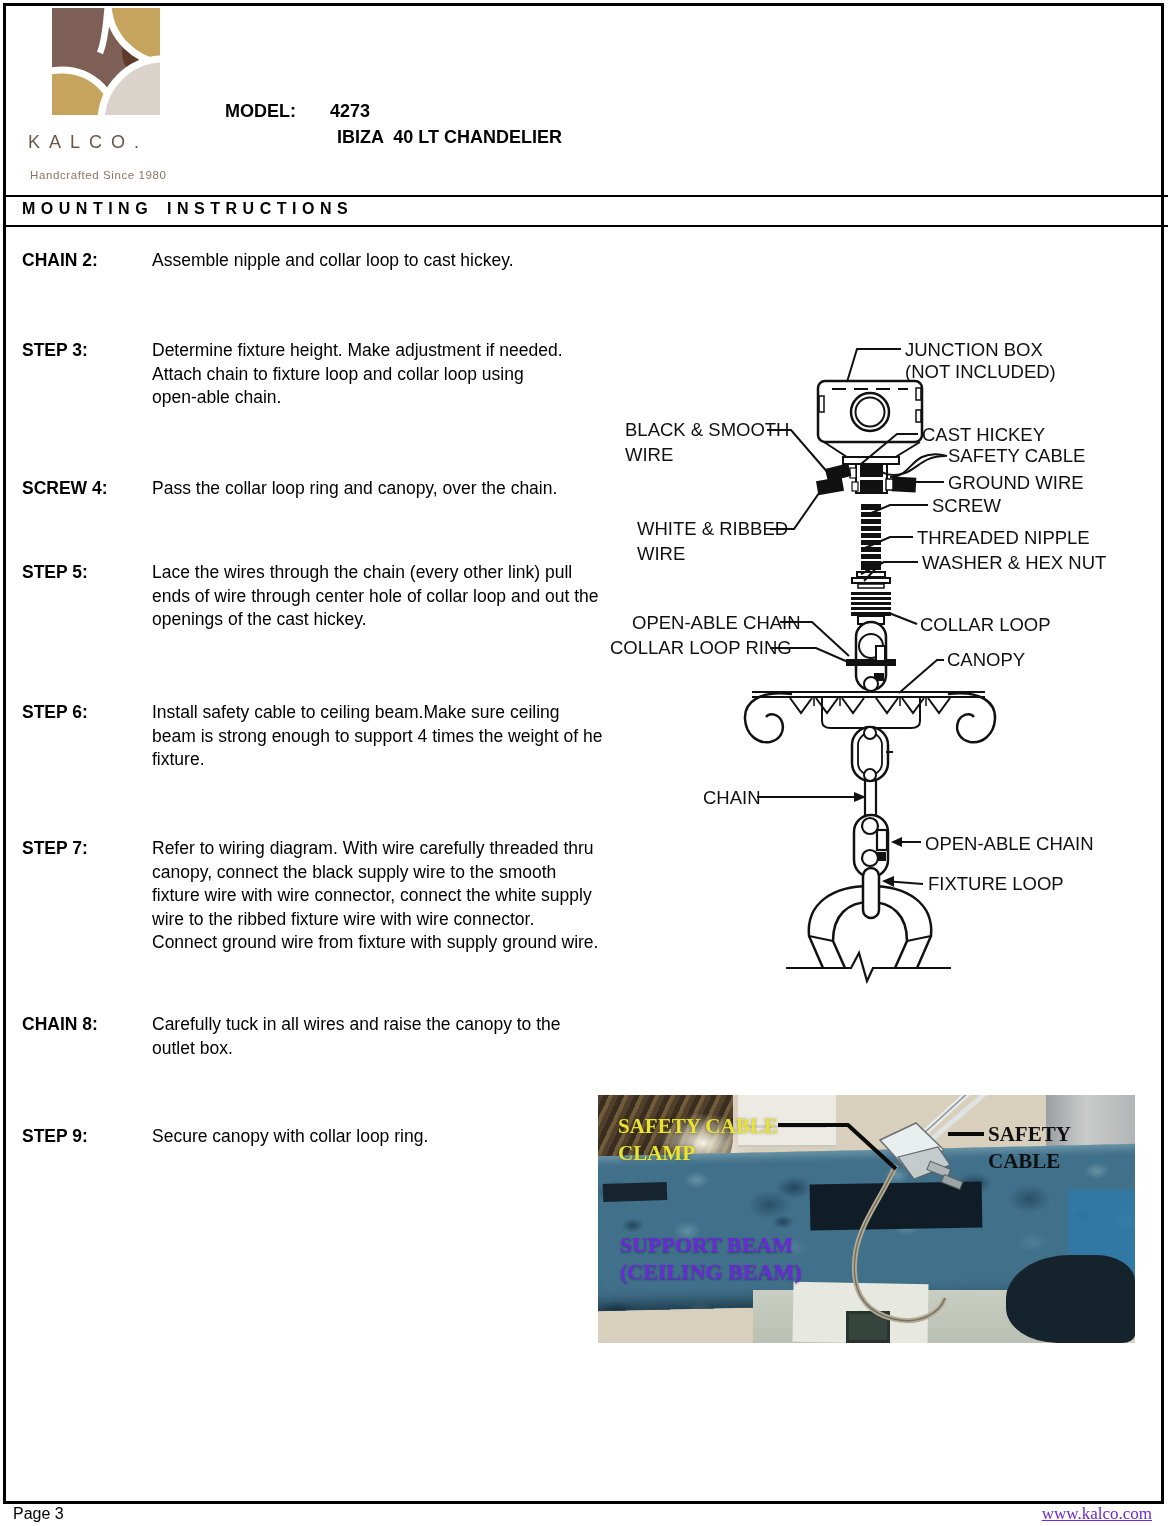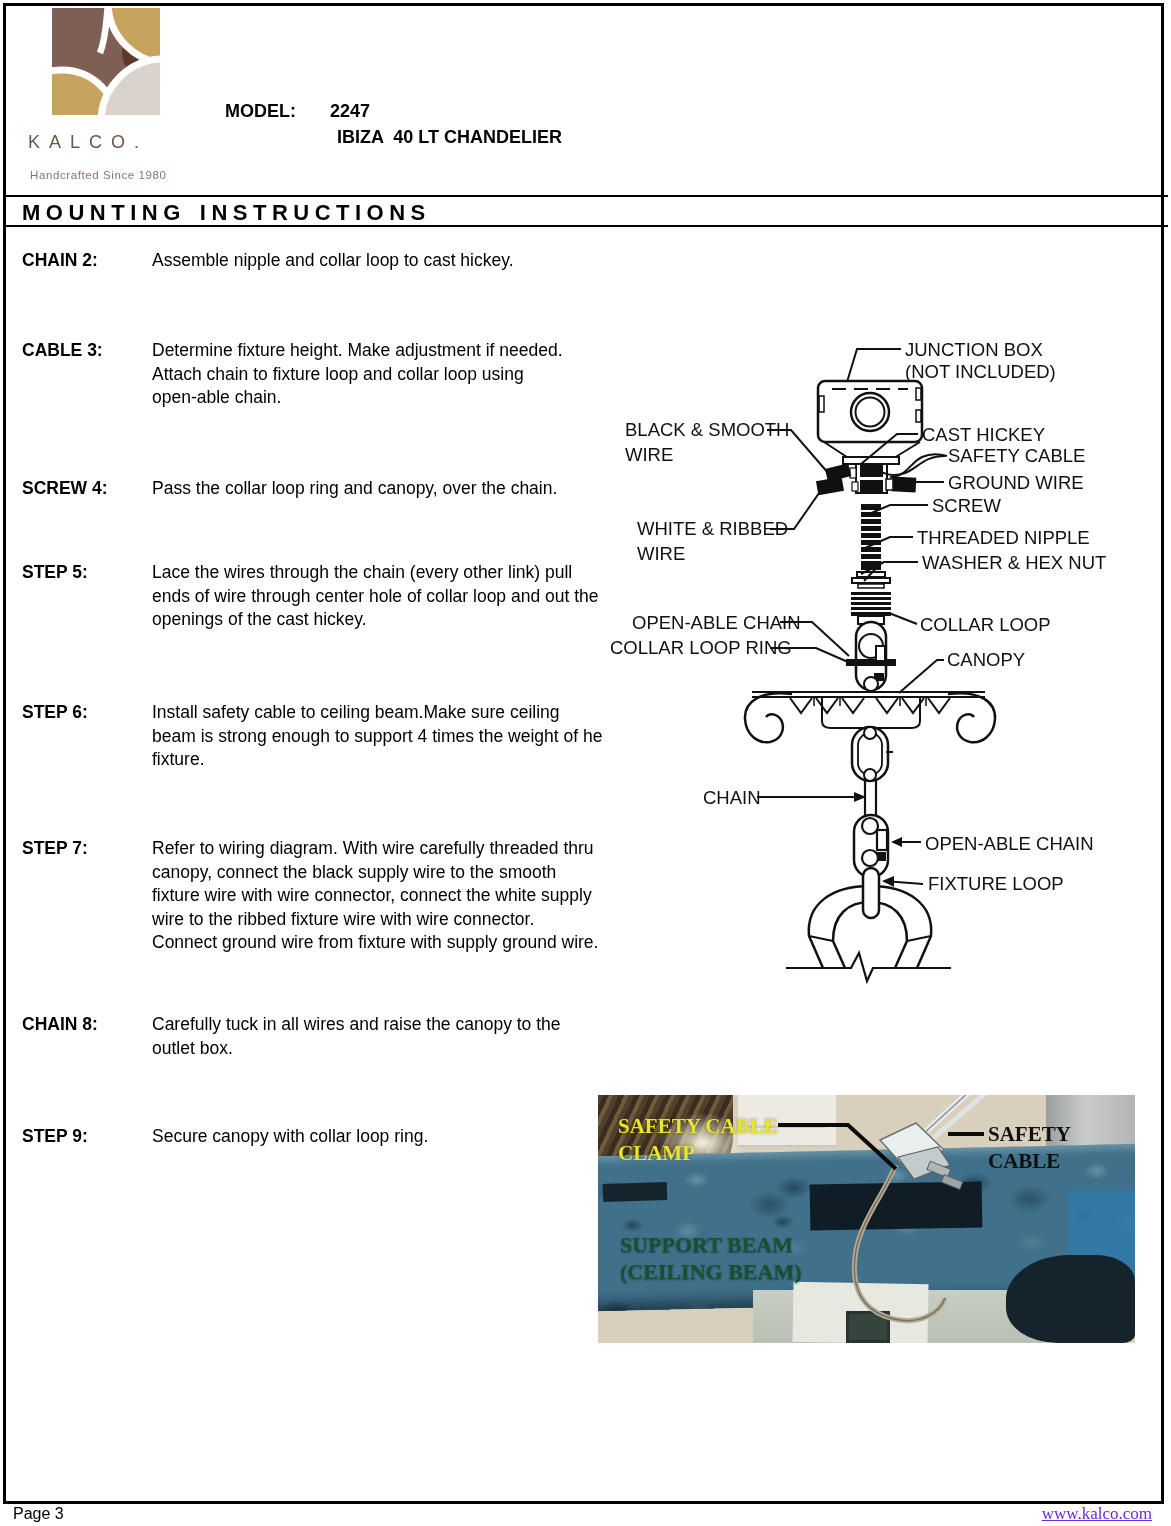--- a/index.html
+++ b/index.html
@@ -9,21 +9,21 @@
   
   .doc-border{left:3px;top:3px;width:1161px;height:1501px;border:3px solid #000;box-sizing:border-box;}
   .rule{background:#000;height:2px;left:3px;width:1165px;}
   
   .title{left:225px;top:44px;font-size:29px;font-weight:700;letter-spacing:.5px;}
   .model-label{left:225px;top:101px;font-size:18px;font-weight:700;}
   .model-number{left:330px;top:101px;font-size:18px;font-weight:700;}
   .model-name{left:337px;top:127px;font-size:18px;font-weight:700;white-space:pre;}
   .brand{left:28px;top:132px;width:160px;font-size:18px;letter-spacing:9px;color:#6b564a;}
   .tagline{left:30px;top:169px;font-size:11.5px;letter-spacing:.6px;color:#8a756a;}
-  .section-title{left:22px;top:200px;font-size:22px;font-weight:700;letter-spacing:5.5px;}
+  .section-title{left:22px;top:200px;font-size:16px;font-weight:700;letter-spacing:5.5px;}
   .section-title .gap{display:inline-block;width:14px;}
   
   .step-label{position:absolute;left:22px;font-size:17.5px;font-weight:700;line-height:23.5px;}
   .step-text{position:absolute;left:136px;font-size:17.5px;line-height:23.5px;white-space:pre-line;width:520px;margin-left:16px;}
   
   .page-num{left:13px;top:1505px;font-size:16px;}
   .website{right:19px;top:1504px;font-size:17px;font-family:"Liberation Serif", serif;
            text-decoration:underline;color:#6d28d9;}
   
   .diagram{left:600px;top:330px;width:575px;height:680px;}
@@ -39,54 +39,54 @@
       radial-gradient(20px 14px at 45% 55%, rgba(120,165,180,.55), rgba(120,165,180,0) 70%),
       radial-gradient(30px 20px at 70% 35%, rgba(18,48,70,.5), rgba(18,48,70,0) 70%),
       radial-gradient(16px 10px at 30% 70%, rgba(10,35,55,.55), rgba(10,35,55,0) 70%),
       radial-gradient(22px 14px at 85% 60%, rgba(100,150,170,.4), rgba(100,150,170,0) 70%),
       radial-gradient(18px 12px at 55% 20%, rgba(140,180,195,.5), rgba(140,180,195,0) 70%);
     background-size:180px 120px,220px 140px,260px 150px,150px 100px,240px 160px,200px 130px;
     box-shadow:inset 0 6px 8px -2px rgba(160,195,205,.5), inset 0 -12px 14px -4px rgba(5,20,30,.55);}
   .photo-label{position:absolute;font-family:"Liberation Serif", serif;font-weight:700;line-height:27px;}
   .lbl-yellow{color:#e9e42f;font-size:21px;text-shadow:0 0 3px rgba(40,40,0,.45);}
   .lbl-black{color:#101010;font-size:21px;}
-  .lbl-white{color:#14532d;font-size:22px;text-shadow:0 1px 2px rgba(0,30,50,.5);}
+  .lbl-white{color:#6d28d9;font-size:22px;text-shadow:0 1px 2px rgba(0,30,50,.5);}
 </style>
 </head>
 <body>
 
 <div class="page">
 
   <div class="abs doc-border"></div>
 
   <svg class="abs" style="left:52px;top:8px" width="108" height="107" viewBox="0 0 108 107">
     <rect x="0" y="0" width="108" height="107" fill="#7d5f55"></rect>
     <circle cx="100" cy="44" r="30" fill="#5e3a2b"></circle>
     <path d="M56,-3 C54,14 54,30 48,45" fill="none" stroke="#fff" stroke-width="6.5"></path>
     <circle cx="118" cy="-6" r="62" fill="#c7a45e" stroke="#fff" stroke-width="7"></circle>
     <circle cx="10" cy="118" r="56" fill="#c7a45e" stroke="#fff" stroke-width="7"></circle>
     <circle cx="112" cy="114" r="63" fill="#dad3cb" stroke="#fff" stroke-width="7"></circle>
   </svg>
   <div class="abs brand">KALCO.</div>
   <div class="abs tagline">Handcrafted Since 1980</div>
 
   <div class="abs model-label">MODEL:</div>
-  <div class="abs model-number">2247</div>
+  <div class="abs model-number">4273</div>
   <div class="abs model-name">IBIZA  40 LT CHANDELIER</div>
 
   <div class="abs rule" style="top:195px"></div>
   <div class="abs section-title"><span>MOUNTING</span><span class="gap"></span><span>INSTRUCTIONS</span></div>
   <div class="abs rule" style="top:225px"></div>
 
   <div>
     <div class="step-label" style="top:249px">CHAIN 2:</div>
     <div class="step-text" style="top:249px">Assemble nipple and collar loop to cast hickey.</div>
   </div>
   <div>
-    <div class="step-label" style="top:339px">CABLE 3:</div>
+    <div class="step-label" style="top:339px">STEP 3:</div>
     <div class="step-text" style="top:339px">Determine fixture height. Make adjustment if needed.
 Attach chain to fixture loop and collar loop using
 open-able chain.</div>
   </div>
   <div>
     <div class="step-label" style="top:477px">SCREW 4:</div>
     <div class="step-text" style="top:477px">Pass the collar loop ring and canopy, over the chain.</div>
   </div>
   <div>
     <div class="step-label" style="top:561px">STEP 5:</div>

